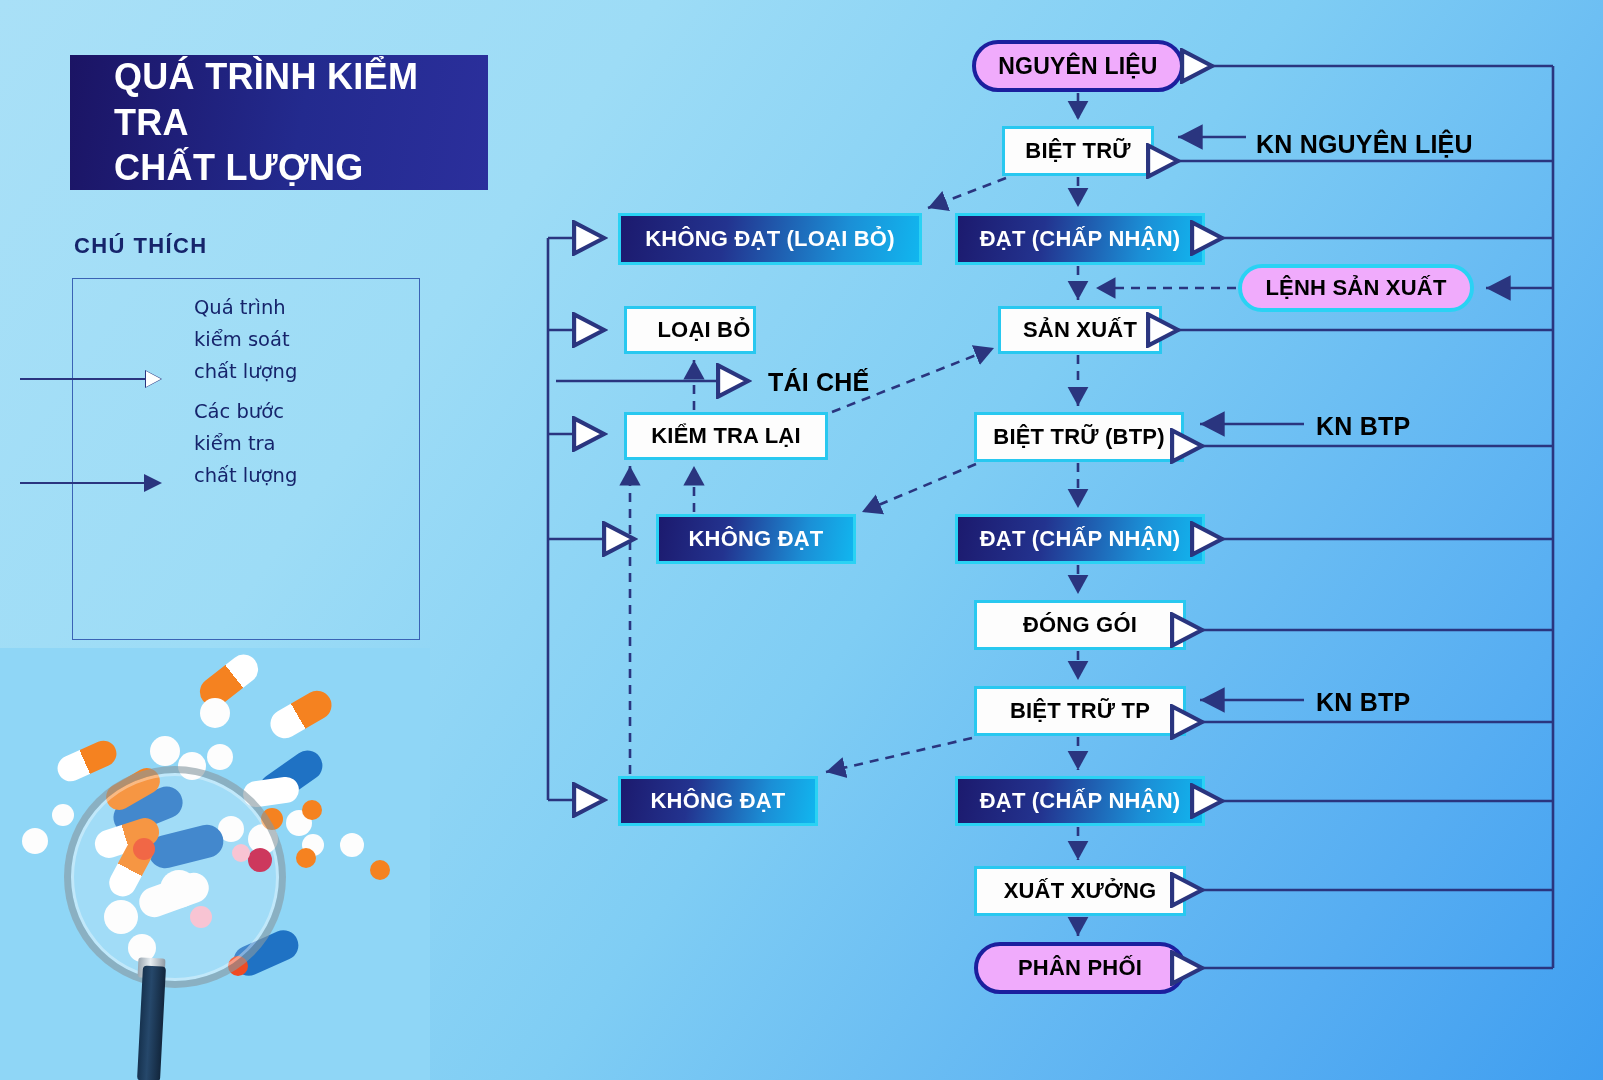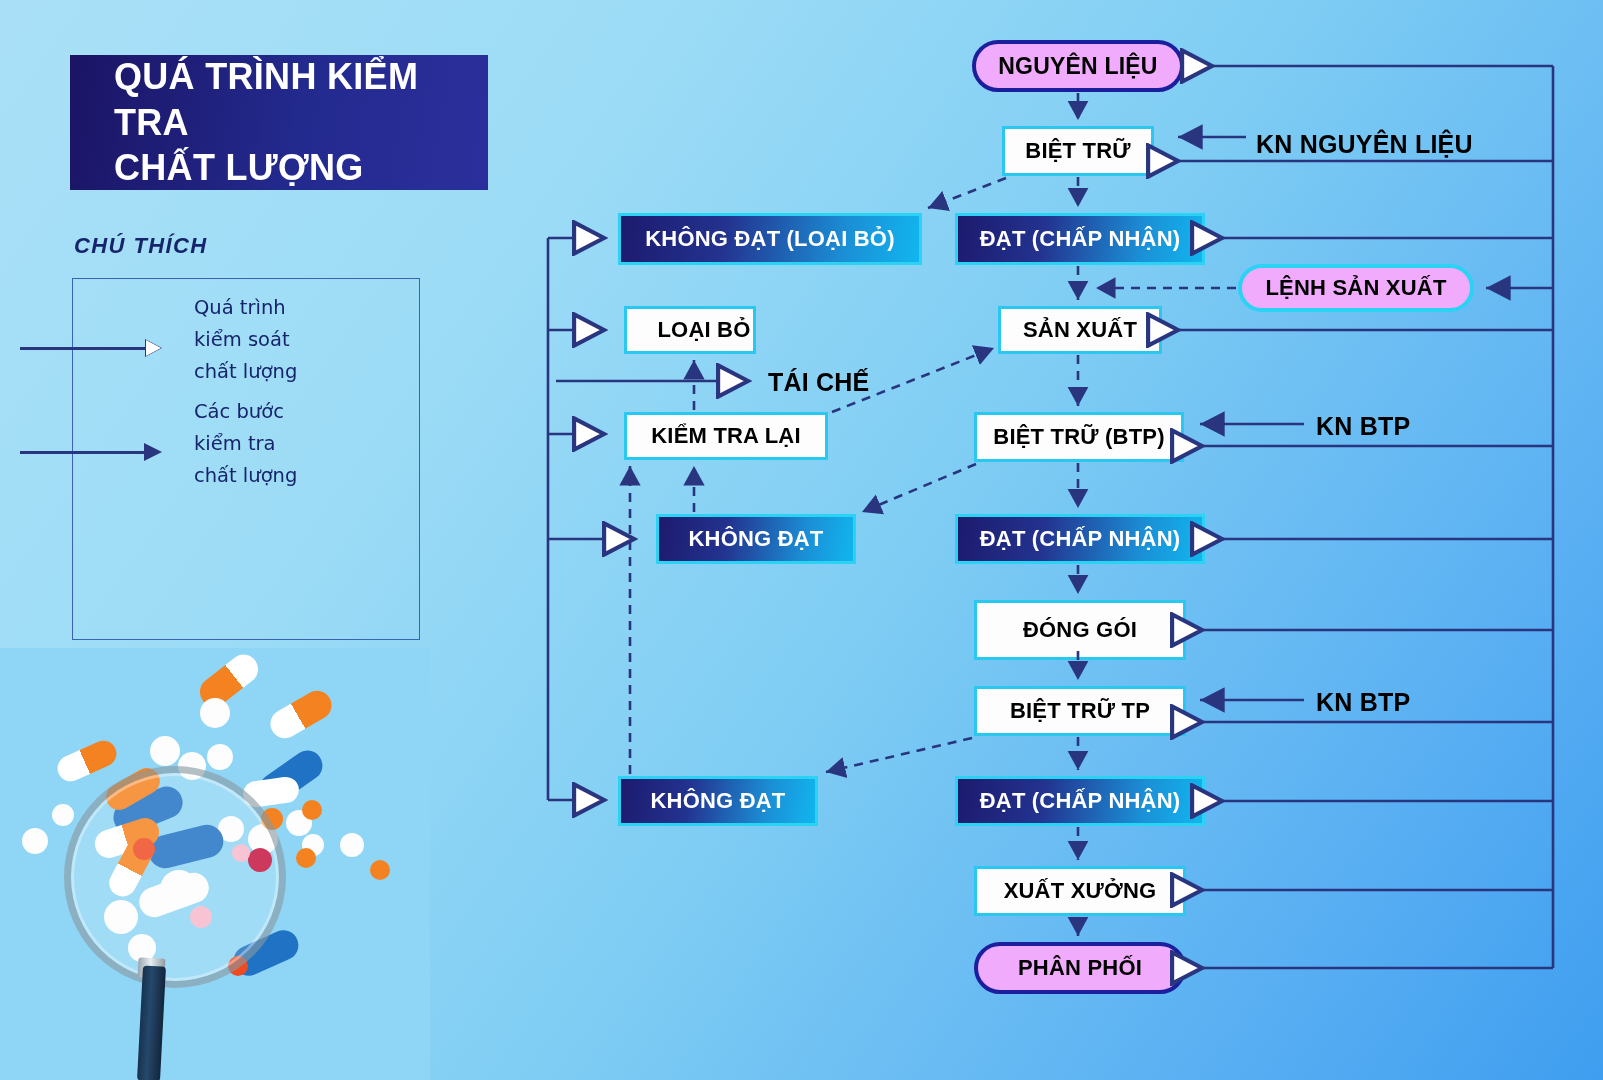--- a/index.html
+++ b/index.html
@@ -18,27 +18,27 @@
     display:flex;align-items:center;
   }
   .title-card h1{
     margin:8px;padding:0 0 0 36px;color:#fff;font-size:36px;line-height:1.26;
     font-weight:bold;letter-spacing:.3px;
   }
 
   
   .legend-title{
     position:absolute;left:74px;top:233px;color:#16246b;
-    font-size:22px;font-weight:bold;letter-spacing:1.4px;font-style:italic;
+    font-size:22px;font-weight:bold;letter-spacing:1.4px;
   }
   .legend-box{
     position:absolute;left:72px;top:278px;width:348px;height:362px;
     border:1.5px solid #3a63b5;box-sizing:border-box;
   }
-  .legend-row{position:absolute;left:20px;display:flex;align-items:center;}
+  .legend-row{position:absolute;left:20px;display:flex;align-items:flex-end;}
   .legend-art{position:relative;width:160px;height:20px;flex:0 0 160px;margin-top:16px;}
   .legend-text{
     color:#16246b;font-size:19.5px;line-height:1.65;white-space:pre-line;
     font-family:"DejaVu Sans",sans-serif;padding-left:14px;
   }
   .lg-line{position:absolute;left:0;top:9px;height:2.4px;background:#2a357f;}
   .lg-line.solid{width:128px;}
   .lg-line.dashed{
     width:126px;background:none;border-top:3.4px dashed #2a357f;height:0;top:9px;
   }
@@ -205,21 +205,21 @@
   <div class="node pillshape cyan" style="left:1238px;top:264px;width:236px;height:48px;font-size:22px;">LỆNH SẢN XUẤT</div>
 
   <div class="node white" style="left:624px;top:412px;width:204px;height:48px;font-size:22px;">KIỂM TRA LẠI</div>
 
   <div class="node white" style="left:974px;top:412px;width:210px;height:50px;font-size:22px;">BIỆT TRỮ (BTP)</div>
 
   <div class="node grad" style="left:656px;top:514px;width:200px;height:50px;font-size:22px;">KHÔNG ĐẠT</div>
 
   <div class="node grad" style="left:955px;top:514px;width:250px;height:50px;font-size:22px;">ĐẠT (CHẤP NHẬN)</div>
 
-  <div class="node white" style="left:974px;top:600px;width:212px;height:60px;font-size:22px;">ĐÓNG GÓI</div>
+  <div class="node white" style="left:974px;top:600px;width:212px;height:50px;font-size:22px;">ĐÓNG GÓI</div>
 
   <div class="node white" style="left:974px;top:686px;width:212px;height:50px;font-size:22px;">BIỆT TRỮ TP</div>
 
   <div class="node grad" style="left:618px;top:776px;width:200px;height:50px;font-size:22px;">KHÔNG ĐẠT</div>
 
   <div class="node grad" style="left:955px;top:776px;width:250px;height:50px;font-size:22px;">ĐẠT (CHẤP NHẬN)</div>
 
   <div class="node white" style="left:974px;top:866px;width:212px;height:50px;font-size:22px;">XUẤT XƯỞNG</div>
 
   <div class="node pillshape" style="left:974px;top:942px;width:212px;height:52px;font-size:22px;">PHÂN PHỐI</div>

